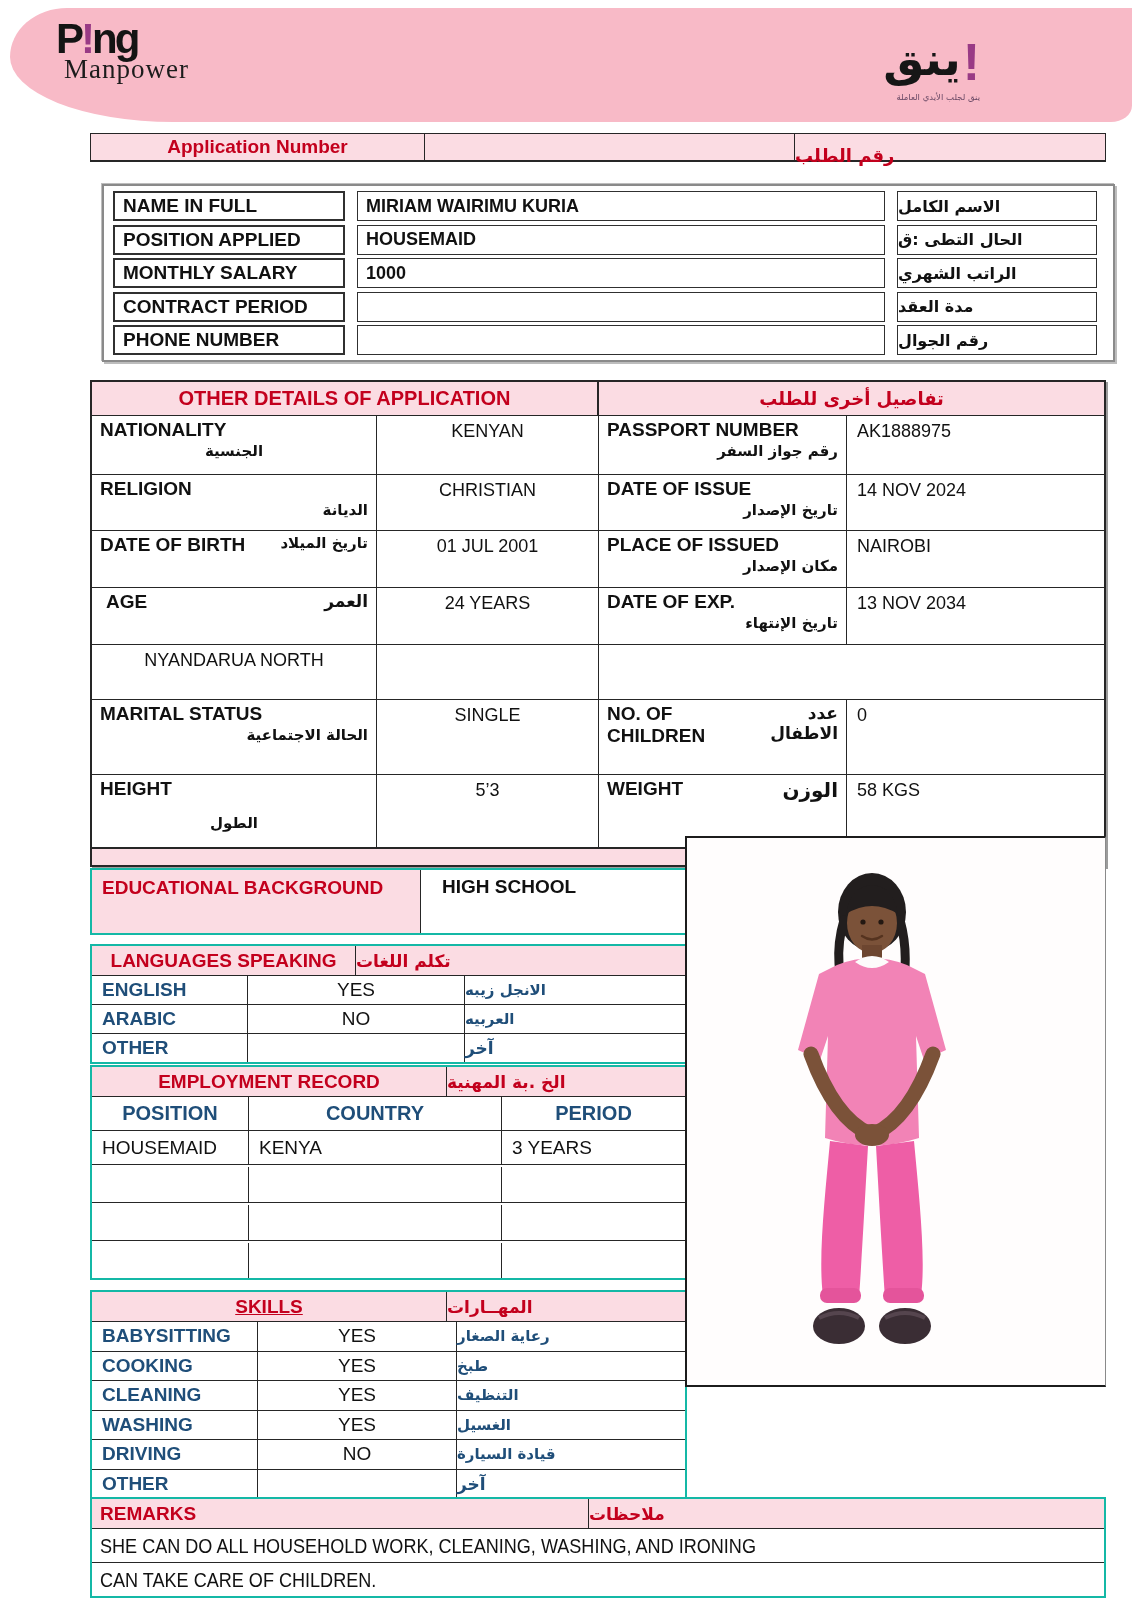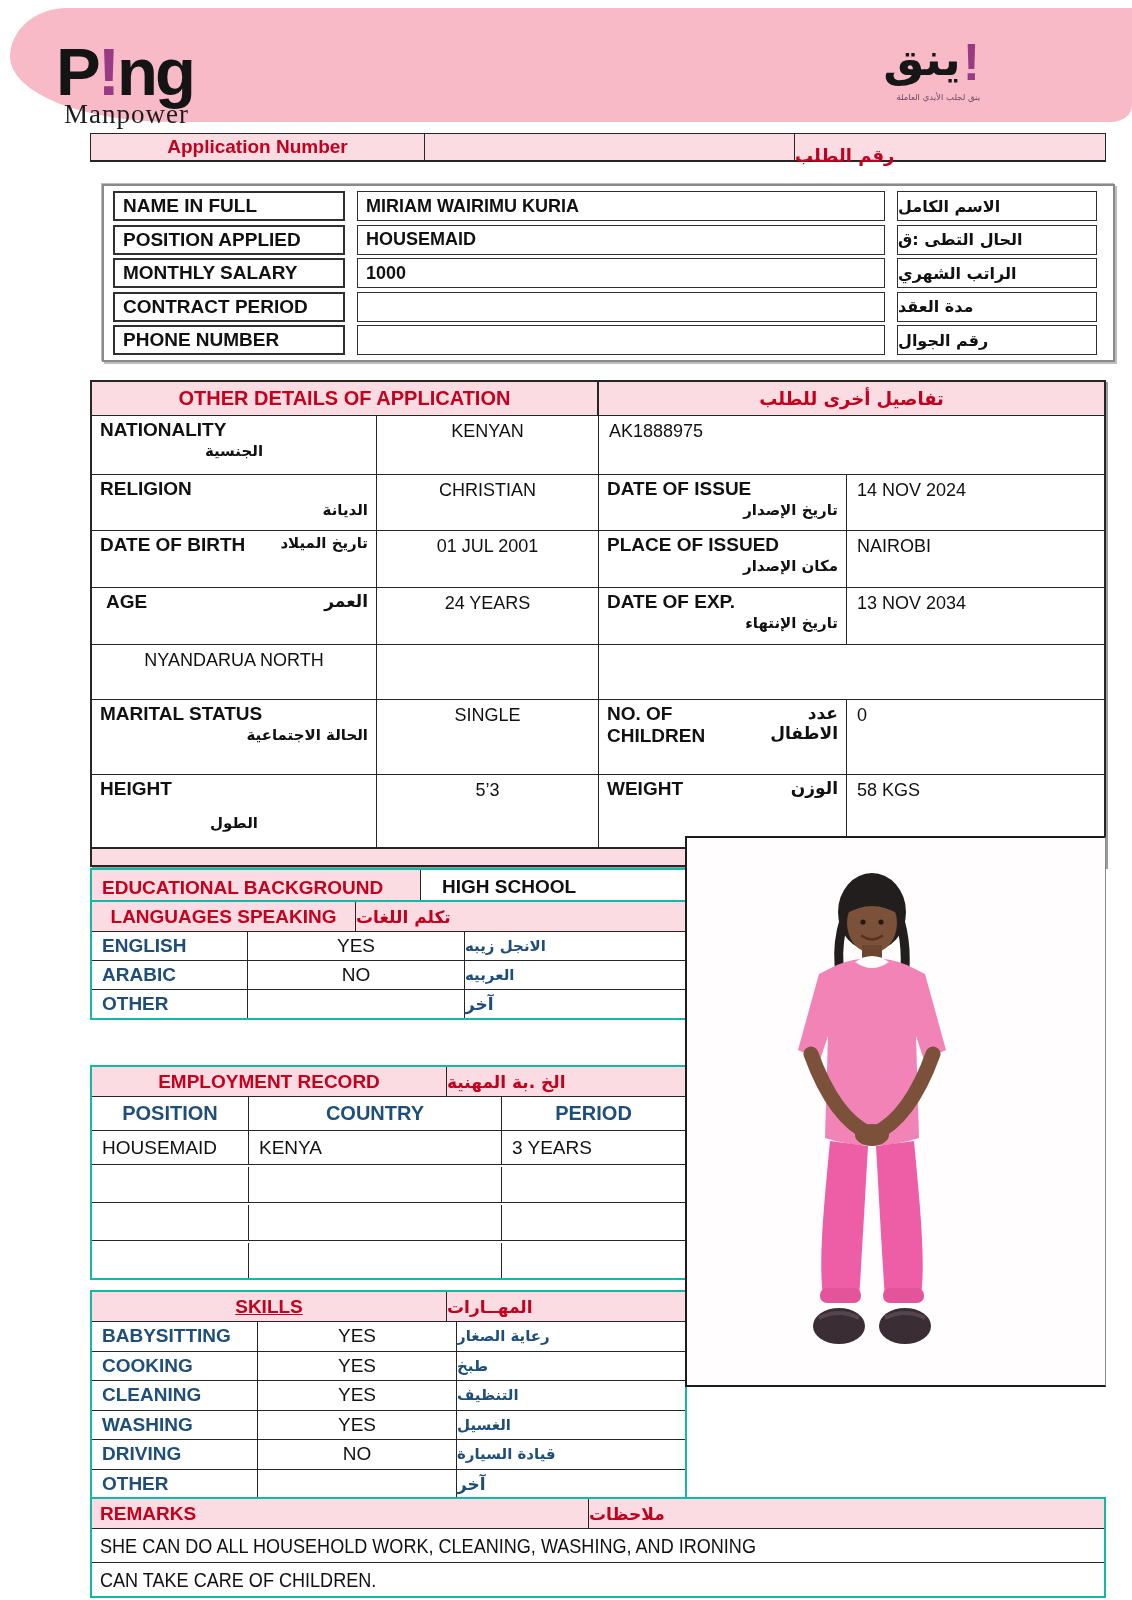--- a/index.html
+++ b/index.html
@@ -7,21 +7,21 @@
     position:relative;width:1132px;height:1600px;margin:0 auto;background:#ffffff;
     overflow:hidden;font-family:"Liberation Sans",sans-serif;color:#111;
   }
   
   .band{
     position:absolute;left:10px;top:8px;width:1122px;height:114px;background:#f8bac7;
     border-top-left-radius:70px 60px;border-bottom-left-radius:200px 80px;
     border-bottom-right-radius:26px 20px;
   }
   .logo-en{position:absolute;left:56px;top:18px;line-height:1;}
-  .logo-en .big{font-size:67px;font-weight:800;letter-spacing:-3px;color:#141414;font-style:normal;margin-top:20px;}
+  .logo-en .big{font-size:42px;font-weight:800;letter-spacing:-3px;color:#141414;font-style:normal;}
   .logo-en .excl{color:#993a85;}
   .logo-sub{font-family:"Liberation Serif",serif;font-size:27px;color:#1c1c1c;letter-spacing:1px;margin-left:8px;margin-top:-4px;}
   .logo-ar-wrap{position:absolute;top:36px;right:152px;text-align:right;}
   .logo-ar-row{display:flex;align-items:flex-start;justify-content:flex-end;line-height:1;}
   .logo-ar-txt{font-family:"DejaVu Sans",sans-serif;font-weight:bold;font-size:46px;color:#161616;}
   .logo-ar-excl{font-size:52px;font-weight:800;color:#993a85;margin-left:2px;}
   .logo-ar-tag{font-family:"DejaVu Sans",sans-serif;font-size:8.5px;color:#6b4a66;margin-top:4px;}
 
   
   .red{color:#c3001d;font-weight:bold;}
@@ -75,21 +75,21 @@
   
   .box{position:absolute;left:90px;box-sizing:border-box;border:2px solid #14b8a6;background:#fff;gap:9px;}
   .edu{top:868px;width:597px;height:67px;display:flex;}
   .edu .lab{width:308px;background:#fbdce3;border-right:1.6px solid #262626;padding:5px 10px;font-size:19px;line-height:1.35;}
   .edu .val{flex:1;padding:6px 12px;font-size:19px;font-weight:bold;}
 
   .hdr2{display:flex;height:29px;background:#fbdce3;border-bottom:1.6px solid #262626;}
   .hdr2 .e{display:flex;align-items:center;justify-content:center;font-size:19px;border-right:1.6px solid #262626;}
   .hdr2 .a{flex:1;display:flex;align-items:center;justify-content:flex-end;padding-right:8px;font-size:17px;}
 
-  .lang{top:900px;width:597px;}
+  .lang{top:944px;width:597px;}
   .lang .hdr2 .e{width:263px;}
   .trow{display:flex;height:28px;border-bottom:1.6px solid #262626;}
   .trow:last-child{border-bottom:none;}
   .trow>div{box-sizing:border-box;border-right:1.6px solid #262626;display:flex;align-items:center;}
   .trow>div:last-child{border-right:none;}
   .trow .c-l{width:156px;padding-left:10px;font-size:19px;}
   .lang .trow .c-v{width:217px;justify-content:center;font-size:19px;}
   .lang .trow .c-a{flex:1;justify-content:flex-end;padding-right:8px;font-size:15px;font-weight:bold;color:#1f4e79;}
 
   .emp{top:1065px;width:597px;}
@@ -180,20 +180,21 @@
 
   <div class="od">
     <div class="od-head">
       <div class="h1 red">OTHER DETAILS OF APPLICATION</div>
       <div class="h2 red ar">تفاصيل أخرى للطلب</div>
     </div>
 
     <div class="od-row" style="height:59px">
       <div class="lbl v-stack-c"><span class="en">NATIONALITY</span><span class="ar">الجنسية</span></div>
       <div class="odv center">KENYAN</div>
+      <div class="lbl v-stack-r"><span class="en">PASSPORT NUMBER</span><span class="ar">رقم جواز السفر</span></div>
       <div class="odv left">AK1888975</div>
     </div>
 
     <div class="od-row" style="height:56px">
       <div class="lbl v-stack-r"><span class="en">RELIGION</span><span class="ar" style="padding-left:70px">الديانة</span></div>
       <div class="odv center">CHRISTIAN</div>
       <div class="lbl v-stack-r"><span class="en">DATE OF ISSUE</span><span class="ar">تاريخ الإصدار</span></div>
       <div class="odv left">14 NOV 2024</div>
     </div>
 
@@ -231,21 +232,21 @@
           <span class="ar" style="width:90px;font-size:17px">عدد الاطفال</span>
         </div>
       <div class="odv left">0</div>
     </div>
 
     <div class="od-row" style="height:73px">
       <div class="lbl v-stack-c"><span class="en">HEIGHT</span><span class="ar" style="margin-top:14px">الطول</span></div>
       <div class="odv center">5’3</div>
       <div class="lbl v-mix">
           <span class="en">WEIGHT</span>
-          <span class="ar" style="font-size:17px">الوزن</span>
+          <span class="ar" style="font-size:20px">الوزن</span>
         </div>
       <div class="odv left">58 KGS</div>
     </div>
 
     <div class="od-strip"></div>
   </div>
 
   <div class="box edu">
     <div class="lab red">EDUCATIONAL BACKGROUND</div>
     <div class="val">HIGH SCHOOL</div>

